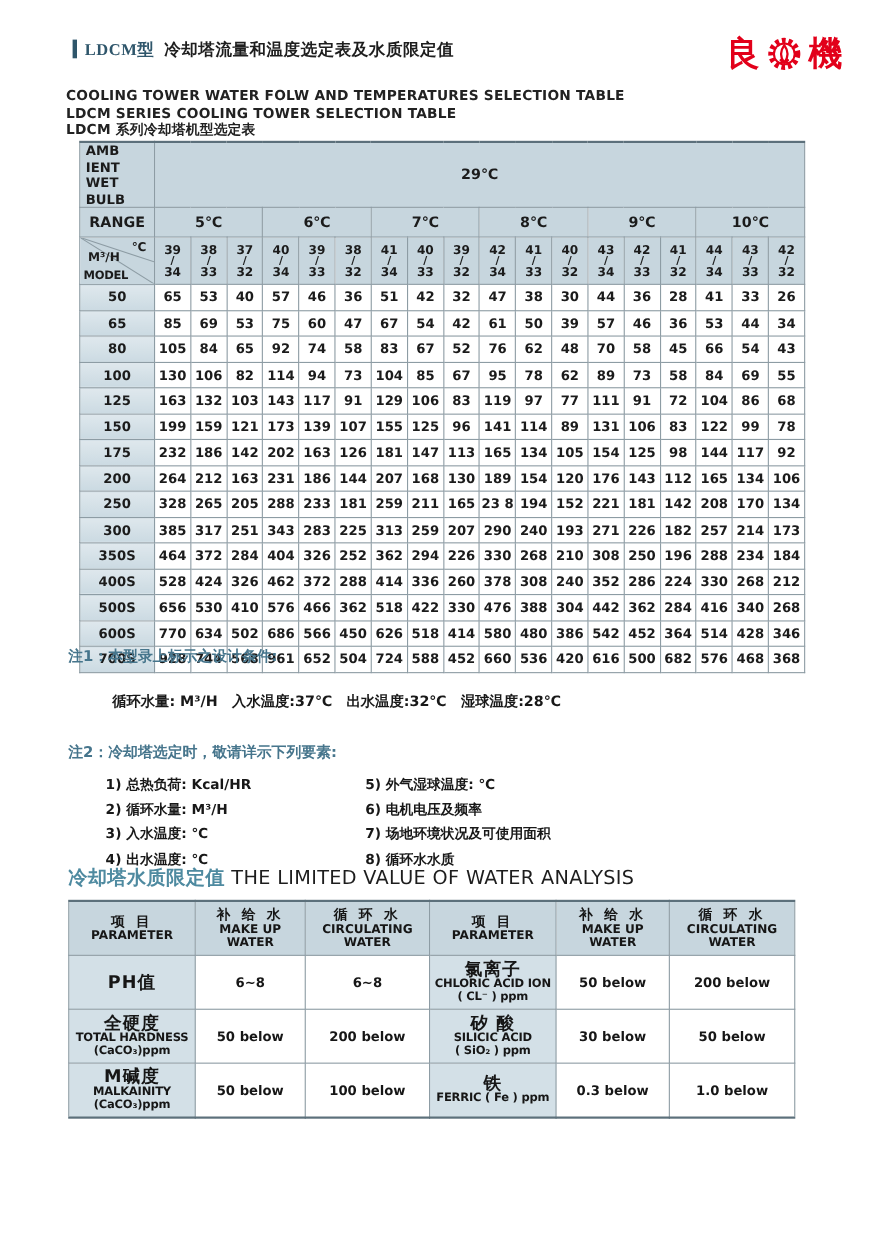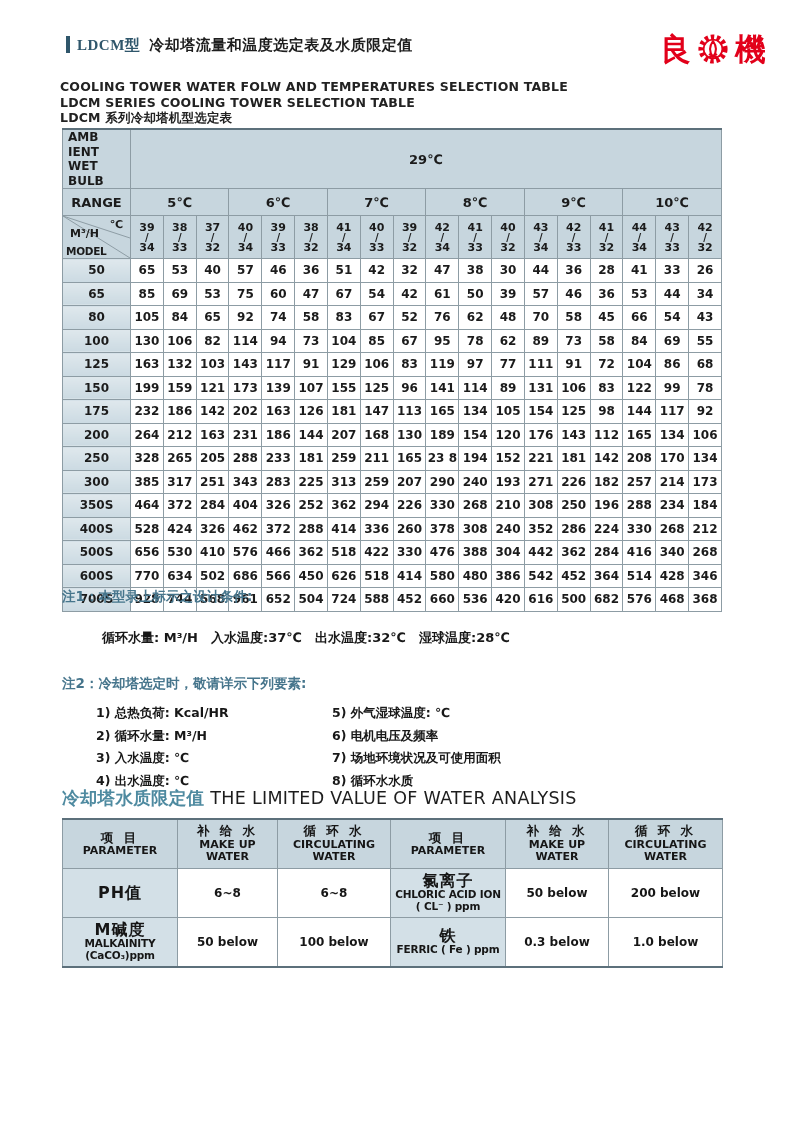--- a/index.html
+++ b/index.html
@@ -25,21 +25,21 @@
   .model-tag{font-family:"Liberation Serif","DejaVu Serif",serif;font-weight:700;font-size:15px;color:var(--header-tag);letter-spacing:0.5px;}
   .doc-title{font-size:15px;font-weight:700;color:#1e1e1e;margin-left:9px;letter-spacing:0.5px;}
   .logo{position:absolute;right:34px;top:33px;display:flex;align-items:center;gap:6px;}
   .logo-char{color:var(--accent-red);font-size:31px;font-weight:700;line-height:1;}
   .logo-gear{display:flex;align-items:center;}
 
   
   .subtitles{position:absolute;left:60px;top:79px;font-size:12.5px;font-weight:700;color:#222;line-height:15.5px;letter-spacing:0.2px;}
 
   
-  .sel-wrap{position:absolute;left:62px;top:128px;width:660px;}
+  .sel-wrap{position:absolute;left:72px;top:128px;width:660px;}
   table.sel-table{width:660px;border-collapse:collapse;table-layout:fixed;border:1px solid var(--outer-border);border-top:2px solid var(--outer-border);}
   table.sel-table td{border:1px solid var(--border);text-align:center;padding:0;color:var(--text);overflow:hidden;}
   .hd{background:var(--table-header-bg);}
   .row-amb td{height:37px;}
   .cell-amb{text-align:left !important;}
   .amb-line{font-size:12px;line-height:14.5px;font-weight:700;padding-left:5px;}
   .cell-ambval{font-size:13px;font-weight:700;}
   .row-range td{height:26px;font-size:13px;font-weight:700;}
   .cell-corner{position:relative;height:42px;}
   svg.diag{position:absolute;left:0;top:0;width:100%;height:100%;}
@@ -642,20 +642,36 @@
             <td class="wa-param">
               <div class="wa-p-zh">氯离子</div>
               <div class="wa-p-en">CHLORIC ACID ION</div>
               <div class="wa-p-en">( CL⁻ ) ppm</div>
             </td>
             <td class="wa-val">50 below</td>
             <td class="wa-val">200 below</td>
           </tr>
           <tr class="wa-row">
             <td class="wa-param">
+              <div class="wa-p-zh">全硬度</div>
+              <div class="wa-p-en">TOTAL HARDNESS</div>
+              <div class="wa-p-en">(CaCO₃)ppm</div>
+            </td>
+            <td class="wa-val">50 below</td>
+            <td class="wa-val">200 below</td>
+            <td class="wa-param">
+              <div class="wa-p-zh">矽 酸</div>
+              <div class="wa-p-en">SILICIC ACID</div>
+              <div class="wa-p-en">( SiO₂ ) ppm</div>
+            </td>
+            <td class="wa-val">30 below</td>
+            <td class="wa-val">50 below</td>
+          </tr>
+          <tr class="wa-row">
+            <td class="wa-param">
               <div class="wa-p-zh">M碱度</div>
               <div class="wa-p-en">MALKAINITY</div>
               <div class="wa-p-en">(CaCO₃)ppm</div>
             </td>
             <td class="wa-val">50 below</td>
             <td class="wa-val">100 below</td>
             <td class="wa-param">
               <div class="wa-p-zh">铁</div>
               <div class="wa-p-en">FERRIC ( Fe ) ppm</div>
             </td>

